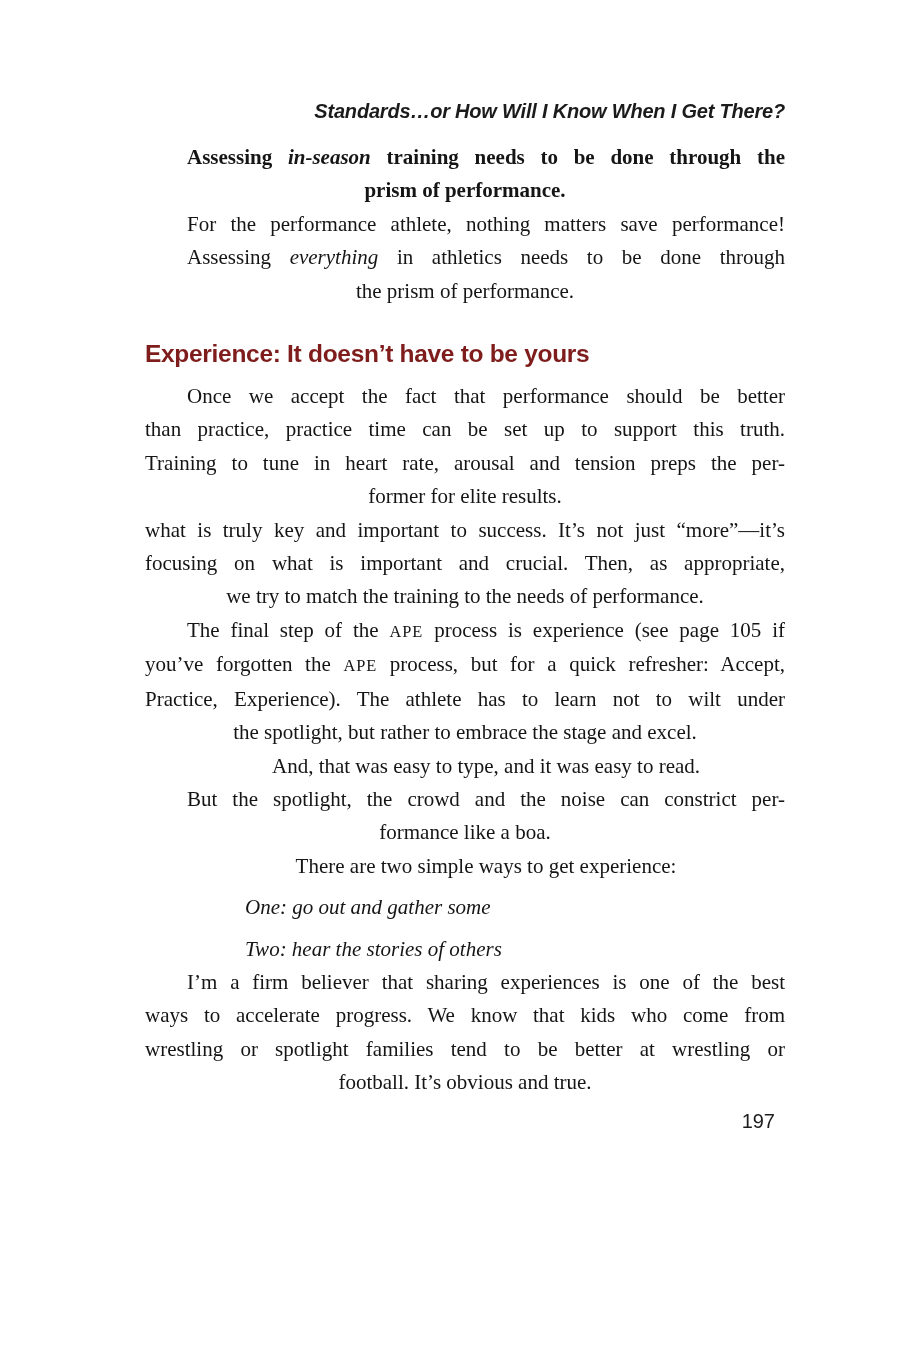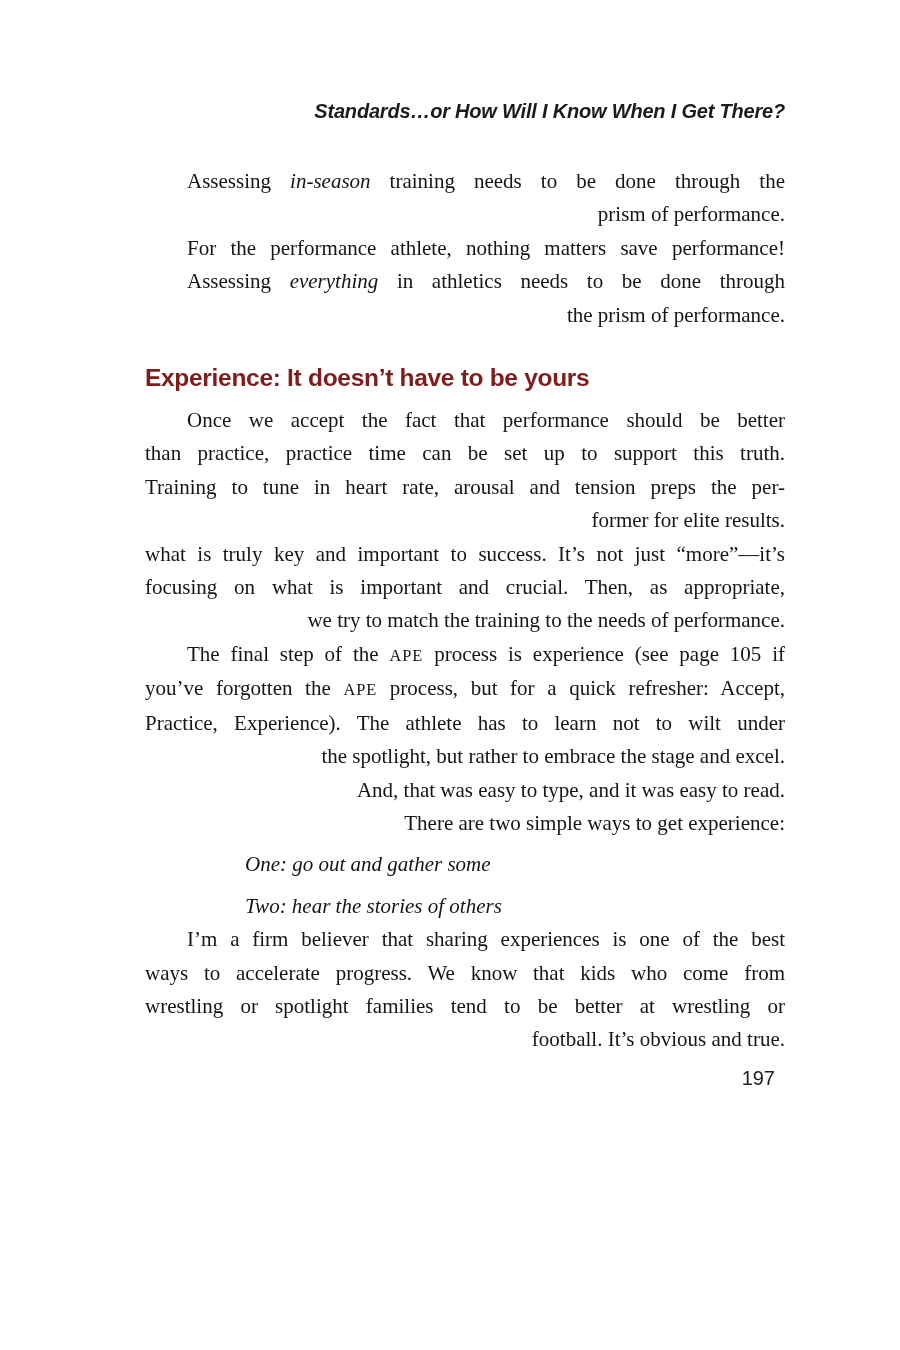--- a/index.html
+++ b/index.html
@@ -27,24 +27,24 @@
     color: #1b1b1b;
     letter-spacing: -0.2px;
   }
   .body-text {
     font-family: "Liberation Serif", serif;
     font-size: 21px;
     line-height: 33.4px;
     color: #151515;
   }
   .body-text .para { margin: 0; }
-  .para:first-of-type { margin-top: 42px; }
+  .para:first-of-type { margin-top: 18px; font-weight: bold; }
   .ln { }
   .j { text-align: justify; text-align-last: justify; }
-  .last { text-align: right; }
+  .last { text-align: center; }
   .ind { text-indent: 42px; }
   .it { font-style: italic; }
   .sc { font-size: 0.78em; letter-spacing: 0.06em; }
   .section-heading {
     margin: 30px 0 10px 0;
     font-family: "Liberation Sans", sans-serif;
     font-weight: 700;
     font-size: 24.5px;
     line-height: 32px;
     letter-spacing: -0.3px;
@@ -108,20 +108,24 @@
         <div class="ln j ind"><span>The final step of the </span><span class="sc">APE</span><span> process is experience (see page 105 if</span></div>
         <div class="ln j"><span>you’ve forgotten the </span><span class="sc">APE</span><span> process, but for a quick refresher: Accept,</span></div>
         <div class="ln j">Practice, Experience). The athlete has to learn not to wilt under</div>
         <div class="ln last">the spotlight, but rather to embrace the stage and excel.</div>
       </div>
 
       <div class="para">
         <div class="ln last ind">And, that was easy to type, and it was easy to read.</div>
       </div>
 
+      <div class="para">
+        <div class="ln j ind">But the spotlight, the crowd and the noise can constrict per-</div>
+        <div class="ln last">formance like a boa.</div>
+      </div>
 
       <div class="para">
         <div class="ln last ind">There are two simple ways to get experience:</div>
       </div>
 
       <div class="quote-line">One: go out and gather some</div>
       <div class="quote-line">Two: hear the stories of others</div>
 
 
       <div class="para">

